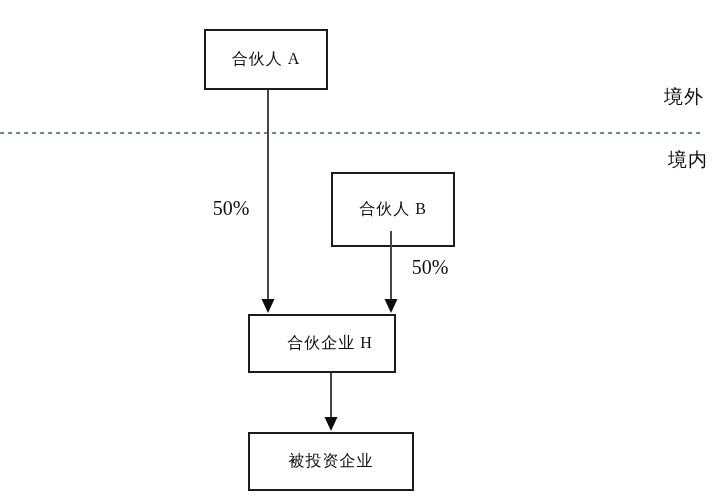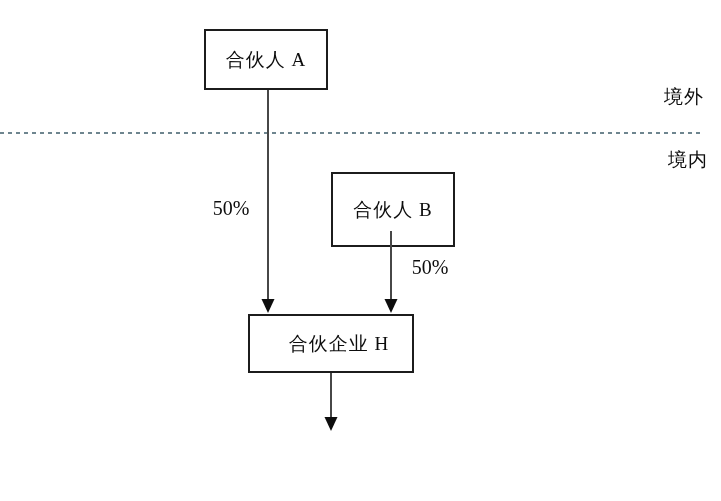--- a/index.html
+++ b/index.html
@@ -17,27 +17,27 @@
     overflow: hidden;
   }
   .node {
     position: absolute;
     border: 2px solid #1c1c1c;
     background: #ffffff;
     display: flex;
     align-items: center;
     justify-content: center;
     box-sizing: border-box;
-    font-size: 19px;
+    font-size: 16px;
     letter-spacing: 1px;
     white-space: nowrap;
   }
   .node-a        { left: 204px; top: 29px;  width: 124px; height: 61px; }
   .node-b        { left: 331px; top: 172px; width: 124px; height: 75px; }
-  .node-h        { left: 248px; top: 314px; width: 166px; height: 59px; padding-left: 16px; }
+  .node-h        { left: 248px; top: 314px; width: 148px; height: 59px; padding-left: 16px; }
   .node-invested { left: 248px; top: 432px; width: 166px; height: 59px; }
 
   .divider-svg {
     position: absolute;
     left: 0;
     top: 131px;
     display: block;
   }
   .region-label {
     position: absolute;
@@ -105,14 +105,17 @@
 
   <div class="node node-h">
     <span>合伙企业 H</span>
   </div>
 
   <svg class="arrow-svg arrow-h" width="16" height="59">
     <line x1="8" y1="0" x2="8" y2="46" stroke-width="2" stroke="#474747"></line>
     <polygon points="1.5,44 14.5,44 8,58" fill="#0d0d0d"></polygon>
   </svg>
 
+  <div class="node node-invested">
+    <span>被投资企业</span>
+  </div>
 
 </div>
 
 </body></html>

